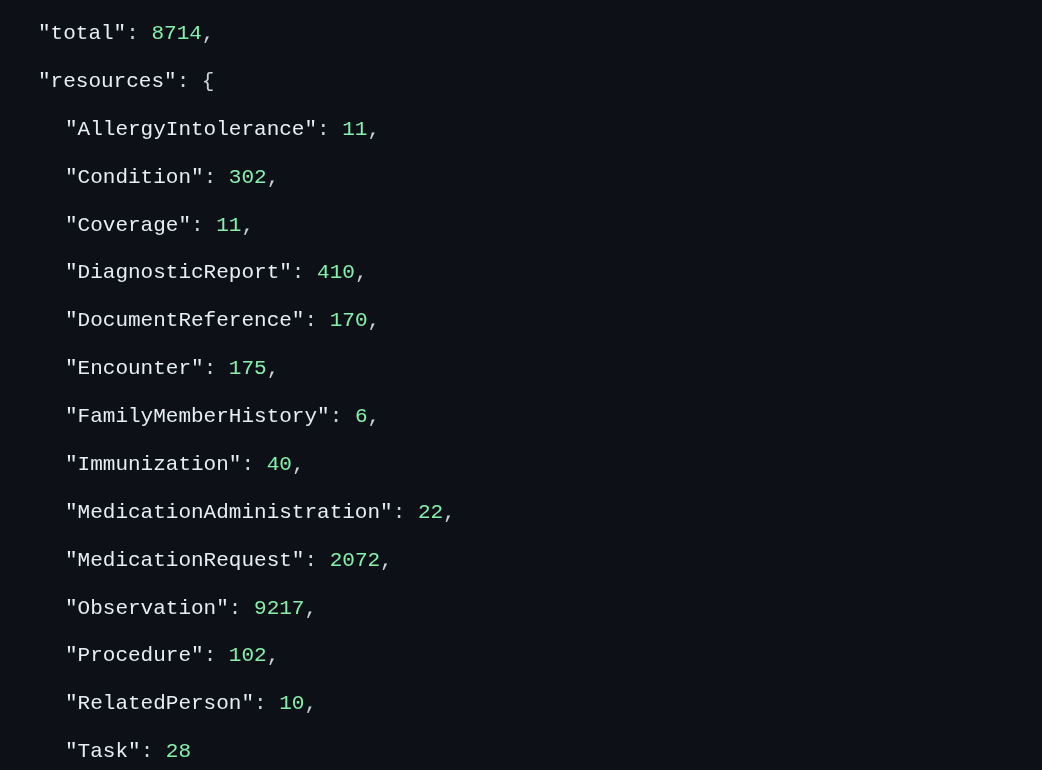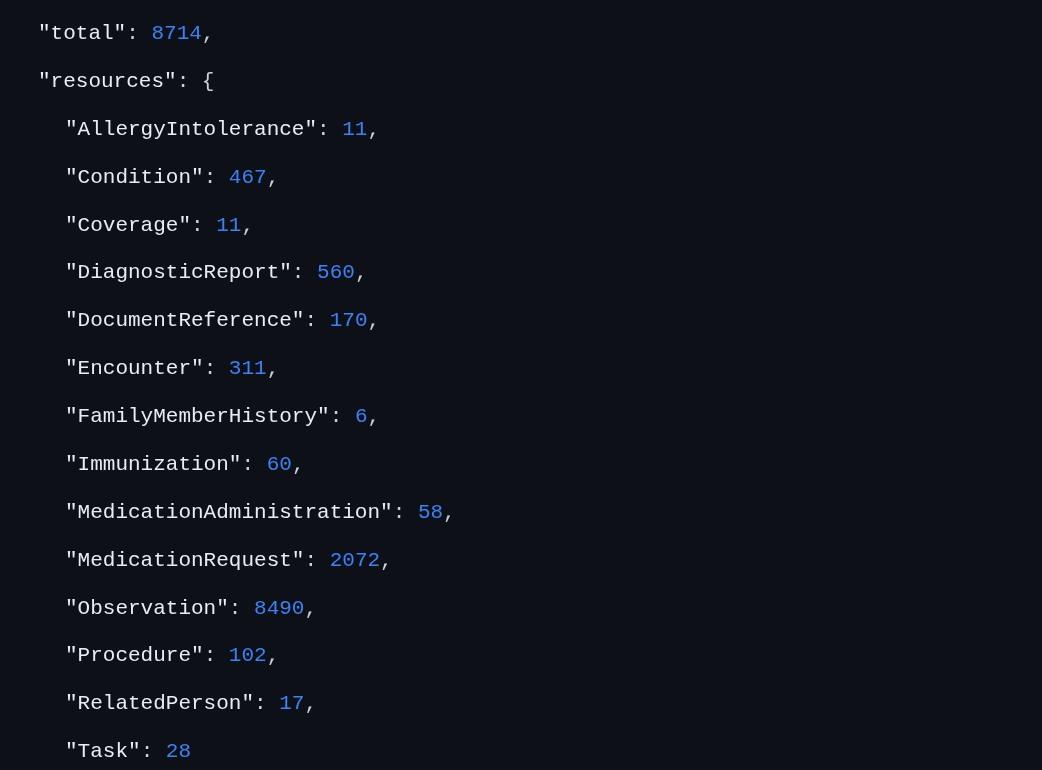--- a/index.html
+++ b/index.html
@@ -27,44 +27,44 @@
     .indent-2 {
       padding-left: 27px;
     }
     .key {
       color: #e6edf3;
     }
     .colon {
       color: #c9d1d9;
     }
     .number {
-      color: #3b82f6;
+      color: #86efac;
     }
     .comma {
       color: #c9d1d9;
     }
     .brace {
       color: #c9d1d9;
     }
   </style>
 </head>
 <body>
 
 <div class="line indent-1"><span class="key">"total"</span><span class="colon">: </span><span class="number">8714</span><span class="comma">,</span></div>
 
 <div class="line indent-1"><span class="key">"resources"</span><span class="colon">: </span><span class="brace">{</span></div>
 
 <div id="entries-container">
     <div class="line indent-2"><span class="key">"AllergyIntolerance"</span><span class="colon">: </span><span class="number">11</span><span class="comma">,</span></div>
-    <div class="line indent-2"><span class="key">"Condition"</span><span class="colon">: </span><span class="number">467</span><span class="comma">,</span></div>
+    <div class="line indent-2"><span class="key">"Condition"</span><span class="colon">: </span><span class="number">302</span><span class="comma">,</span></div>
     <div class="line indent-2"><span class="key">"Coverage"</span><span class="colon">: </span><span class="number">11</span><span class="comma">,</span></div>
-    <div class="line indent-2"><span class="key">"DiagnosticReport"</span><span class="colon">: </span><span class="number">560</span><span class="comma">,</span></div>
+    <div class="line indent-2"><span class="key">"DiagnosticReport"</span><span class="colon">: </span><span class="number">410</span><span class="comma">,</span></div>
     <div class="line indent-2"><span class="key">"DocumentReference"</span><span class="colon">: </span><span class="number">170</span><span class="comma">,</span></div>
-    <div class="line indent-2"><span class="key">"Encounter"</span><span class="colon">: </span><span class="number">311</span><span class="comma">,</span></div>
+    <div class="line indent-2"><span class="key">"Encounter"</span><span class="colon">: </span><span class="number">175</span><span class="comma">,</span></div>
     <div class="line indent-2"><span class="key">"FamilyMemberHistory"</span><span class="colon">: </span><span class="number">6</span><span class="comma">,</span></div>
-    <div class="line indent-2"><span class="key">"Immunization"</span><span class="colon">: </span><span class="number">60</span><span class="comma">,</span></div>
-    <div class="line indent-2"><span class="key">"MedicationAdministration"</span><span class="colon">: </span><span class="number">58</span><span class="comma">,</span></div>
+    <div class="line indent-2"><span class="key">"Immunization"</span><span class="colon">: </span><span class="number">40</span><span class="comma">,</span></div>
+    <div class="line indent-2"><span class="key">"MedicationAdministration"</span><span class="colon">: </span><span class="number">22</span><span class="comma">,</span></div>
     <div class="line indent-2"><span class="key">"MedicationRequest"</span><span class="colon">: </span><span class="number">2072</span><span class="comma">,</span></div>
-    <div class="line indent-2"><span class="key">"Observation"</span><span class="colon">: </span><span class="number">8490</span><span class="comma">,</span></div>
+    <div class="line indent-2"><span class="key">"Observation"</span><span class="colon">: </span><span class="number">9217</span><span class="comma">,</span></div>
     <div class="line indent-2"><span class="key">"Procedure"</span><span class="colon">: </span><span class="number">102</span><span class="comma">,</span></div>
-    <div class="line indent-2"><span class="key">"RelatedPerson"</span><span class="colon">: </span><span class="number">17</span><span class="comma">,</span></div>
+    <div class="line indent-2"><span class="key">"RelatedPerson"</span><span class="colon">: </span><span class="number">10</span><span class="comma">,</span></div>
     <div class="line indent-2"><span class="key">"Task"</span><span class="colon">: </span><span class="number">28</span></div>
   </div>
 
 </body></html>

